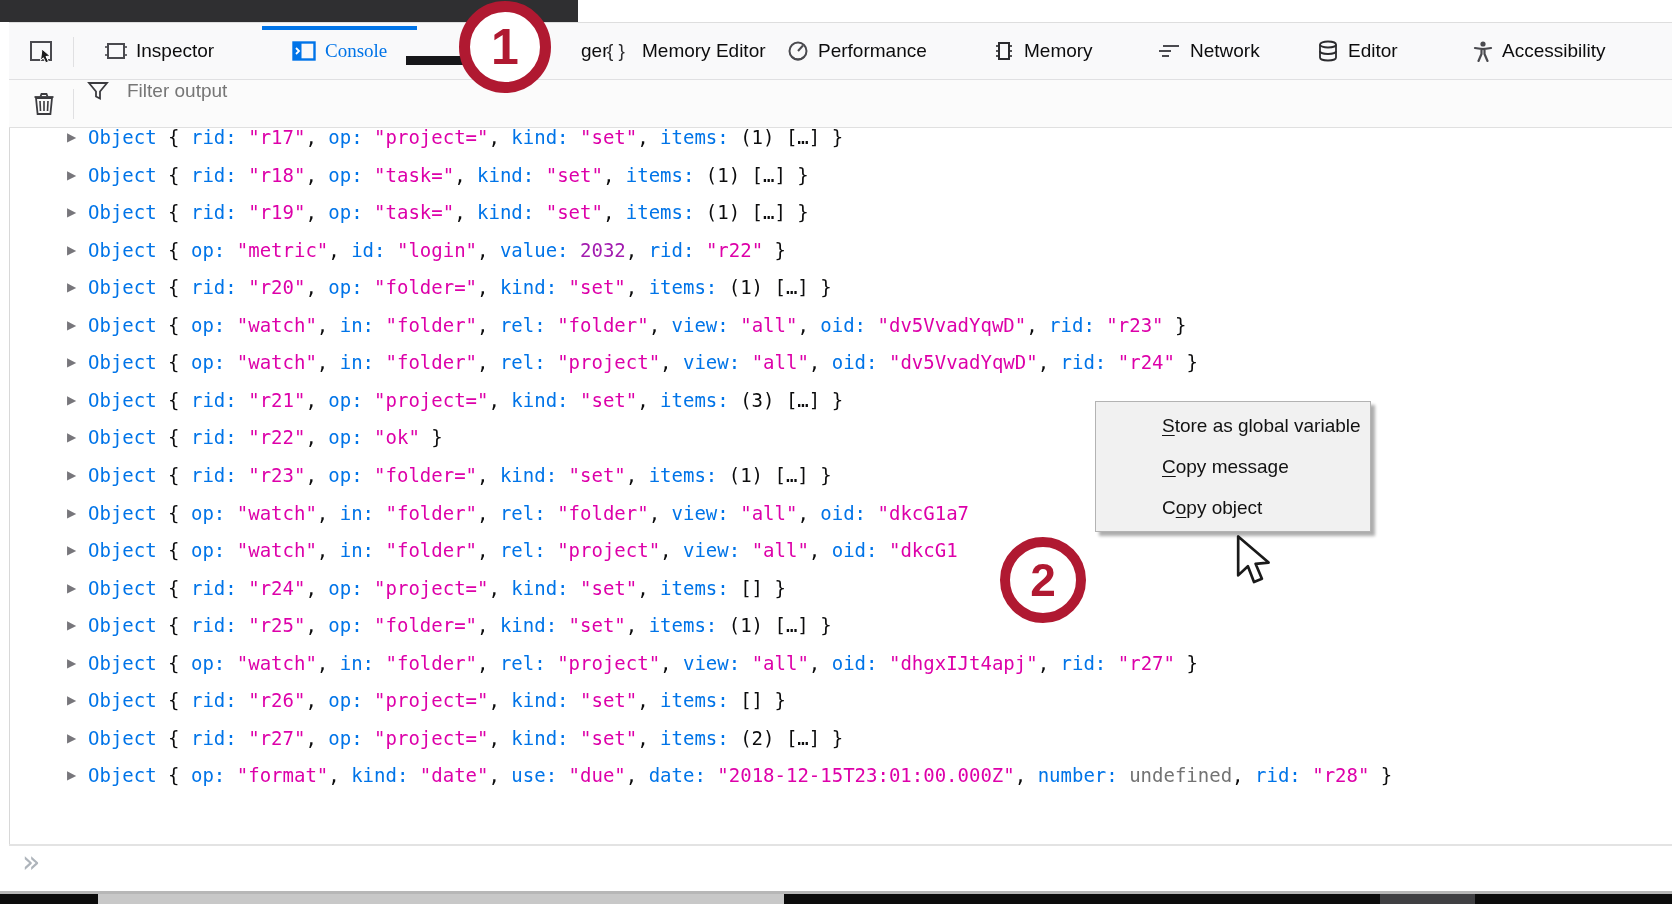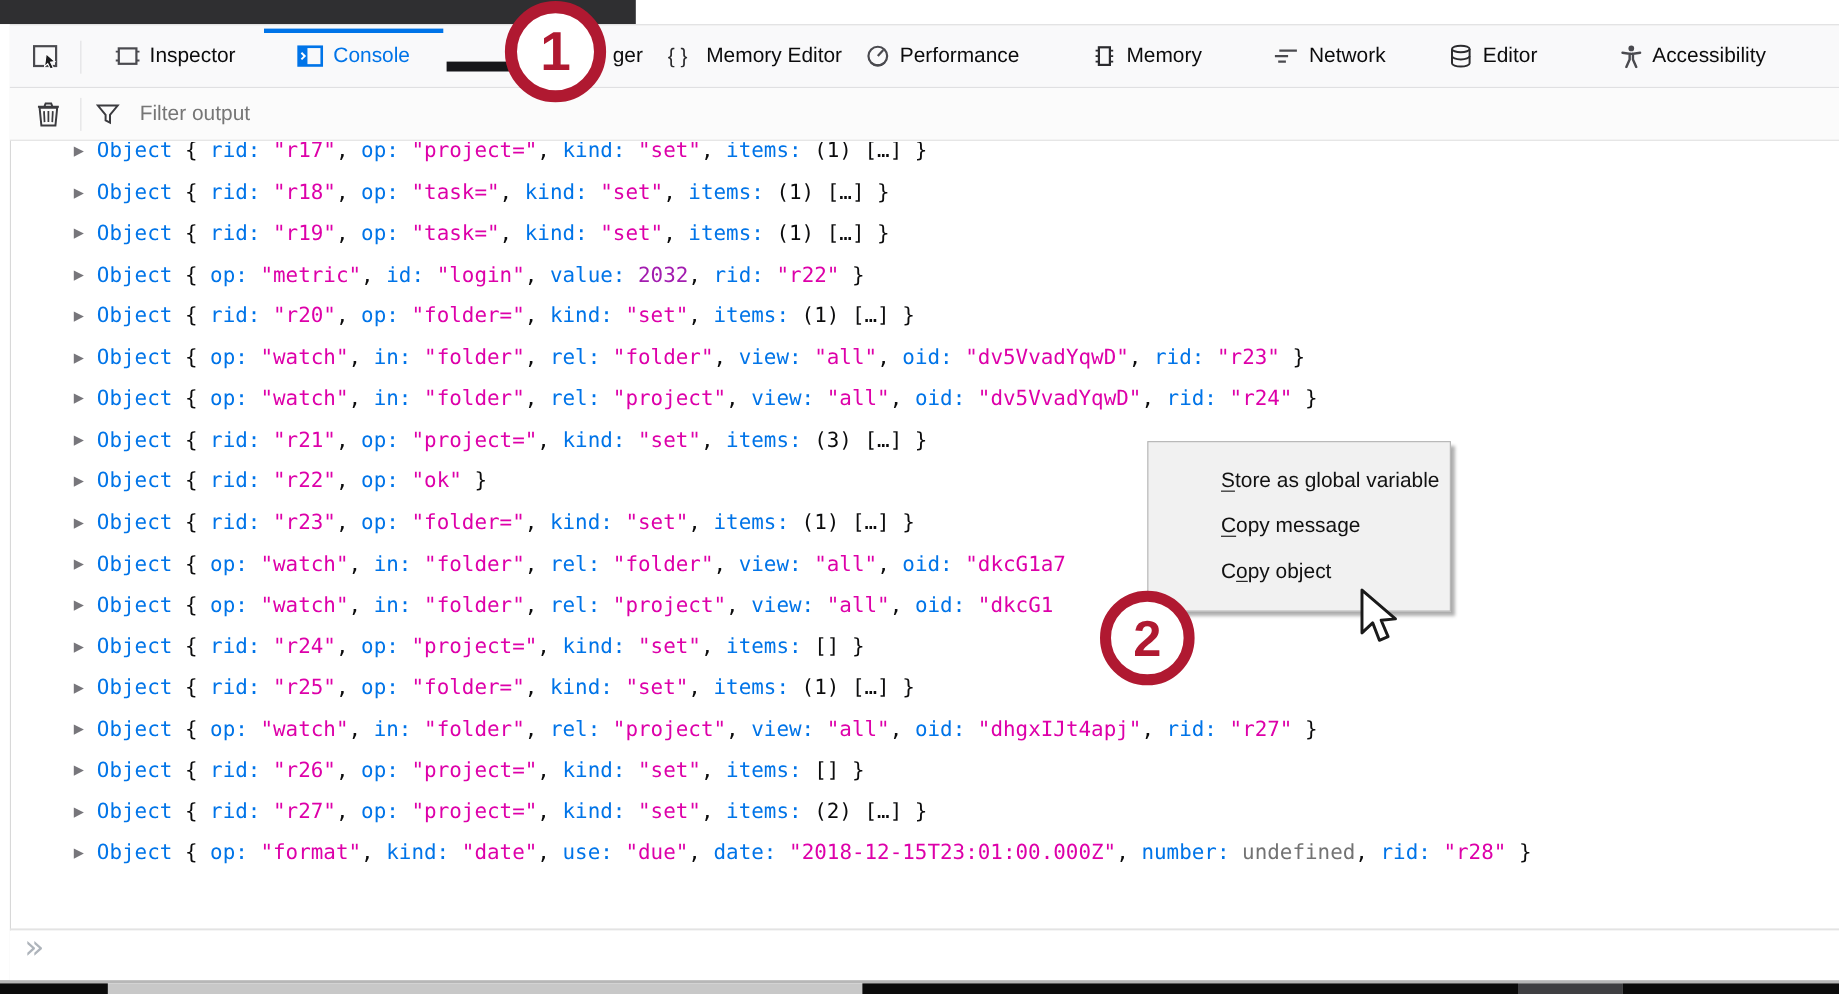--- a/index.html
+++ b/index.html
@@ -25,44 +25,44 @@
   .tab{position:absolute;top:0;height:100%;display:flex;align-items:center;gap:9px;
        padding:0 12px;font-size:19px;color:#0c0c0d;white-space:nowrap;}
   .tab.active{color:#0074e8;padding:0 30px;}
   .tab .underline{position:absolute;left:0;right:0;top:3px;height:4px;background:#0074e8;}
   .tab svg{flex:0 0 auto;}
 
   
   .filter-row{left:9px;top:80px;width:1663px;height:48px;background:#fbfbfb;
     border-bottom:1px solid #e0e0e0;box-sizing:border-box;}
   .trash-btn{position:absolute;left:20px;top:9px;width:30px;height:30px;display:flex;align-items:center;justify-content:center;}
-  .filter-input{position:absolute;left:78px;top:0;height:100%;display:flex;align-items:center;gap:18px;}
+  .filter-input{position:absolute;left:78px;top:0;height:100%;display:flex;gap:18px;}
   .filter-placeholder{color:#767676;font-size:19px;}
 
   
   .console-area{left:10px;top:129px;width:1662px;height:714px;overflow:hidden;background:#ffffff;}
   .crow{position:absolute;left:0;right:0;height:38px;line-height:38px;white-space:nowrap;}
   .crow .arrow{position:absolute;left:57px;top:50%;transform:translateY(-52%);
       font-family:"DejaVu Sans",sans-serif;font-size:12px;color:#77767b;line-height:normal;}
   .crow .ltext{position:absolute;left:78px;font-family:"DejaVu Sans Mono",monospace;font-size:19px;}
   .tk-b{color:#0074e8;}
   .tk-p{color:#0c0c0d;}
   .tk-s{color:#dd00a9;}
   .tk-n{color:#a21caf;}
   .tk-u{color:#737373;}
 
   
   .input-sep{left:9px;top:844px;width:1663px;height:2px;background:#e3e3e3;}
   .input-row{left:9px;top:846px;width:1663px;height:45px;background:#ffffff;}
   .prompt{position:absolute;left:13px;top:-2px;color:#aeb4bb;font-size:30px;font-family:"DejaVu Sans",sans-serif;}
 
   
-  .context-menu{left:1043px;top:401px;width:276px;background:#f1f1f1;
+  .context-menu{left:1095px;top:401px;width:276px;background:#f1f1f1;
     border:1px solid #b3b3b3;box-shadow:4px 4px 3px rgba(0,0,0,0.32);
-    padding:15px 0;z-index:50;box-sizing:border-box;}
+    padding:3px 0;z-index:50;box-sizing:border-box;}
   .menu-item{height:41px;line-height:41px;padding-left:66px;font-size:19px;color:#121212;white-space:nowrap;}
   .menu-item.hl{background:#91c9f7;}
   .menu-item u{text-decoration-thickness:1px;text-underline-offset:3px;}
 
   
   .badge{position:absolute;border-radius:50%;background:#ffffff;border:11px solid #b01931;
     color:#b01931;font-weight:bold;display:flex;align-items:center;justify-content:center;
     font-size:50px;z-index:60;box-sizing:content-box;}
   .badge1{left:459px;top:1px;width:70px;height:70px;}
   .badge2{left:1000px;top:537px;width:66px;height:66px;border-width:10px;font-size:46px;}
@@ -98,32 +98,32 @@
           <svg width="22" height="20" viewBox="0 0 22 20">
             <rect x="3" y="3" width="16" height="14" fill="none" stroke="#4a4a4f" stroke-width="2"></rect>
             <line x1="0" y1="6" x2="3" y2="6" stroke="#4a4a4f" stroke-width="1.6"></line>
             <line x1="0" y1="14" x2="3" y2="14" stroke="#4a4a4f" stroke-width="1.6"></line>
             <line x1="19" y1="6" x2="22" y2="6" stroke="#4a4a4f" stroke-width="1.6"></line>
             <line x1="19" y1="14" x2="22" y2="14" stroke="#4a4a4f" stroke-width="1.6"></line>
           </svg>
         </span>
         <span>Inspector</span>
       </div>
-      <div class="tab active" style="left: 231px;">
+      <div class="tab active" style="left: 253px; font-family: Liberation Serif, serif;">
         <div class="underline"></div>
         <span style="display: flex;">
           <svg width="24" height="20" viewBox="0 0 24 20">
             <rect x="1.5" y="1.5" width="21" height="17" fill="none" stroke="#0074e8" stroke-width="2.4"></rect>
             <rect x="1.5" y="1.5" width="8" height="17" fill="#0074e8"></rect>
             <path d="M4 7 L7 10 L4 13" fill="none" stroke="#ffffff" stroke-width="1.8"></path>
           </svg>
         </span>
         <span>Console</span>
       </div>
-      <div class="tab" style="left: 536px;">
+      <div class="tab" style="left: 560px;">
         <span>ger</span>
       </div>
       <div class="tab" style="left: 586px;">
         <span style="display: flex;">
           <svg width="26" height="22" viewBox="0 0 26 22">
             <text x="0" y="17" font-family="Liberation Sans" font-size="19" fill="#2b2b2e">{ }</text>
           </svg>
         </span>
         <span>Memory Editor</span>
       </div>

